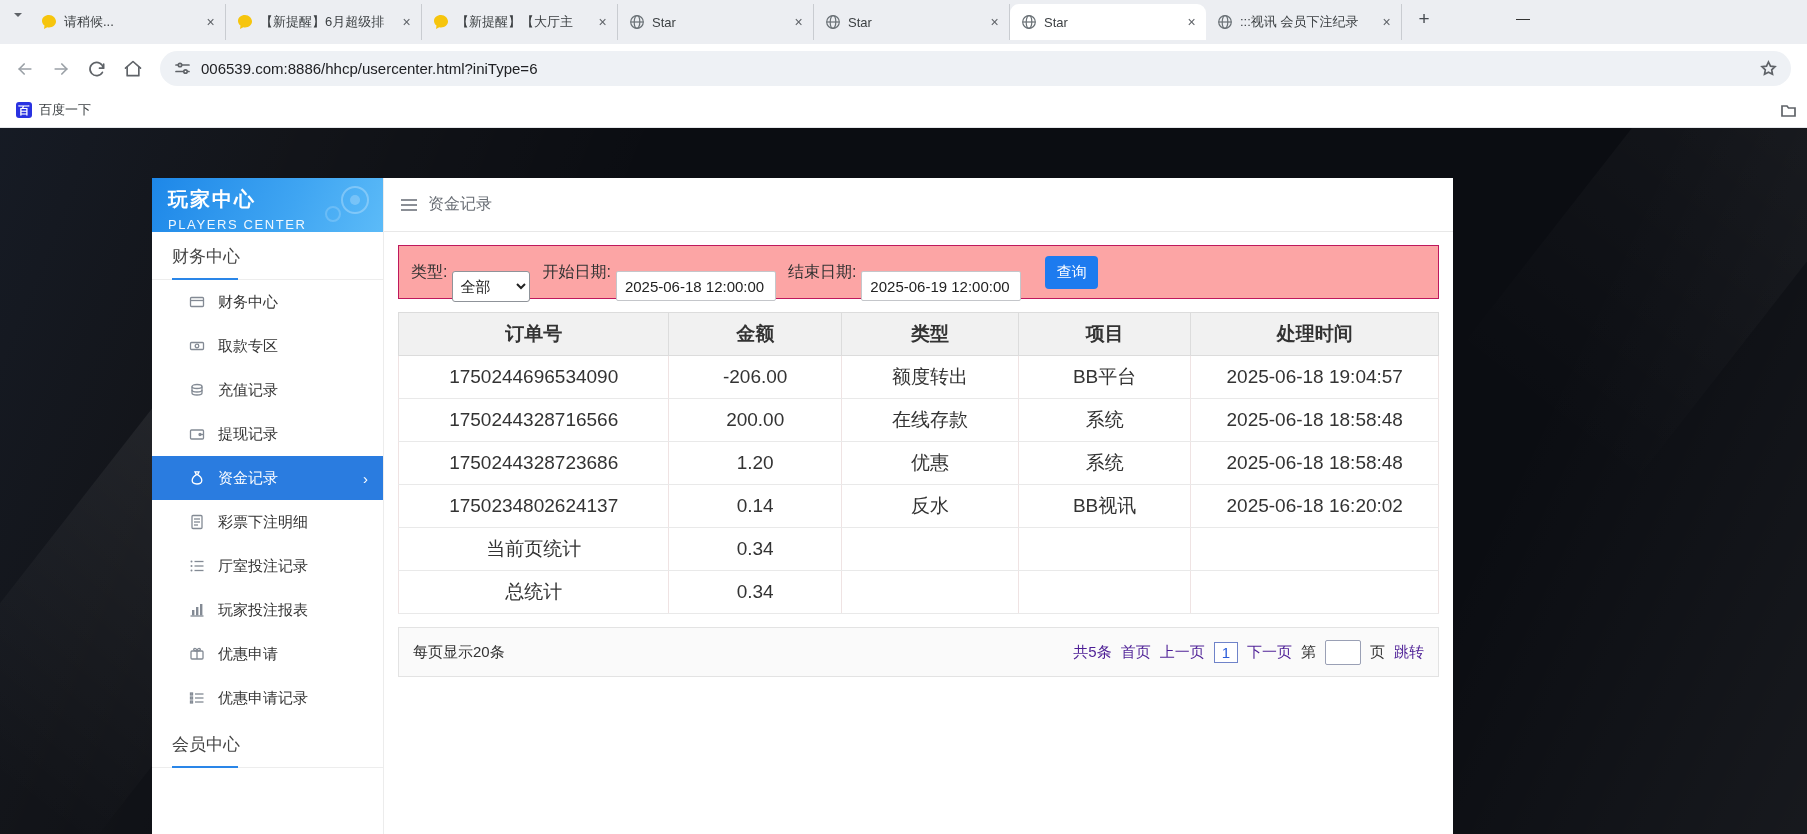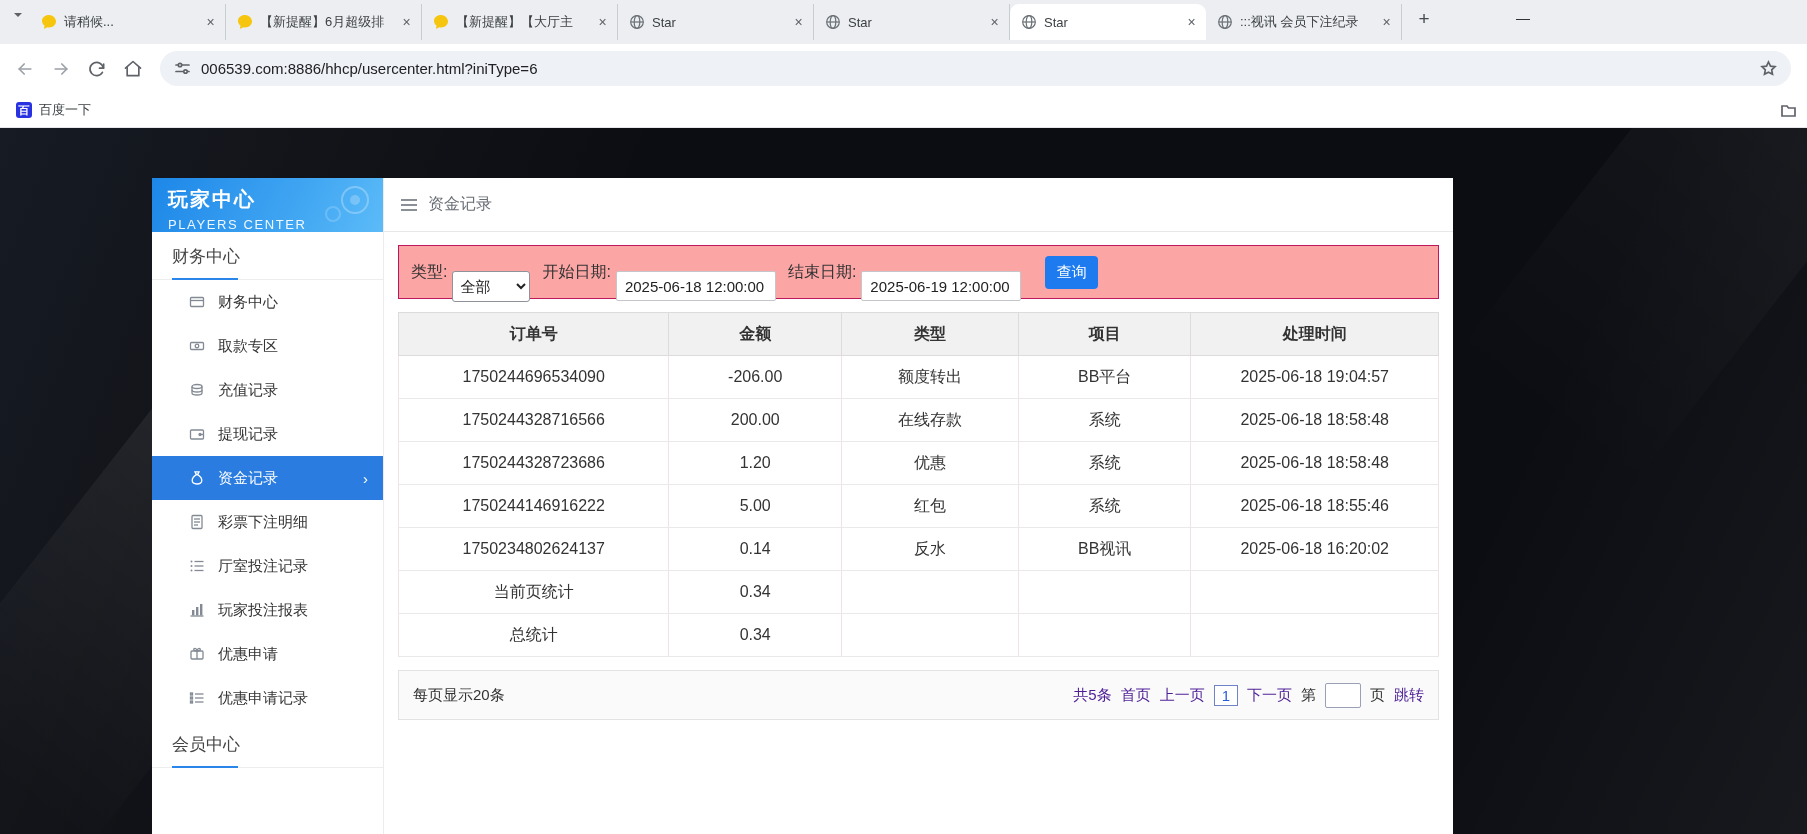--- a/index.html
+++ b/index.html
@@ -70,21 +70,21 @@
   .main-title { font-size: 16px; color: #6a6f76; }
   .main-body { flex: 1; padding: 13px 14px; display: flex; flex-direction: column; }
 
   .filter-bar { border: 1px solid #be185d; background: #fca5a5; height: 54px; flex: 0 0 54px; display: flex; align-items: center; padding: 0 12px; font-size: 16px; color: #333; }
   .filter-bar .lbl { margin-right: 5px; }
   .filter-bar .lbl + * { margin-right: 12px; margin-top: 28px; }
   .type-select { height: 31px; width: 78px; font-size: 15px; border: 1px solid #8f9399; border-radius: 3px; background: #fff; color: #222; padding: 0 3px; font-family: inherit; }
   .date-input { height: 30px; width: 160px; border: 1px solid #c4c6ca; border-radius: 2px; font-size: 15px; color: #222; padding: 3px 8px; font-family: inherit; background: #fff; }
   .search-btn { margin-left: 12px; height: 33px; width: 53px; background: #1d7bef; color: #fff; border: none; border-radius: 4px; font-size: 15px; font-family: inherit; cursor: pointer; }
 
-  table.records { margin-top: 13px; width: 100%; border-collapse: collapse; font-size: 16px; color: #333; border: 1px solid #dedede; }
+  table.records { margin-top: 13px; width: 100%; border-collapse: collapse; font-size: 19px; color: #333; border: 1px solid #dedede; }
   table.records th { background: #f1f1f1; height: 43px; font-weight: bold; border: 1px solid #dcdcdc; text-align: center; }
   table.records td { height: 43px; text-align: center; border-bottom: 1px solid #e9e9e9; border-left: 1px solid #efe3e3; border-right: 1px solid #efe3e3; }
   .col-order { width: 26%; } .col-amt { width: 16.6%; } .col-type { width: 17%; } .col-item { width: 16.6%; } .col-time { width: 23.8%; }
 
   .pagination { margin-top: 13px; border: 1px solid #e3e3e3; background: #fafafa; height: 50px; flex: 0 0 50px; display: flex; align-items: center; justify-content: space-between; padding: 0 14px; font-size: 15px; color: #333; }
   .pg-right { display: flex; align-items: center; gap: 9px; }
   .pg-link, .pg-total { color: #4c1d95; cursor: pointer; }
   .pg-current { border: 1px solid #6f83c9; color: #2b5cd9; background: #fff; padding: 1px 7px; }
   .jump-input { width: 36px; height: 25px; border: 1px solid #9aa0b5; border-radius: 2px; background: #fff; }
 </style>
@@ -401,27 +401,20 @@
               <td>2025-06-18 18:58:48</td>
             </tr>
             <tr>
               <td>1750244328723686</td>
               <td>1.20</td>
               <td>优惠</td>
               <td>系统</td>
               <td>2025-06-18 18:58:48</td>
             </tr>
             <tr>
-              <td>1750244146916222</td>
-              <td>5.00</td>
-              <td>红包</td>
-              <td>系统</td>
-              <td>2025-06-18 18:55:46</td>
-            </tr>
-            <tr>
               <td>1750234802624137</td>
               <td>0.14</td>
               <td>反水</td>
               <td>BB视讯</td>
               <td>2025-06-18 16:20:02</td>
             </tr>
             <tr>
               <td>当前页统计</td>
               <td>0.34</td>
               <td></td>

